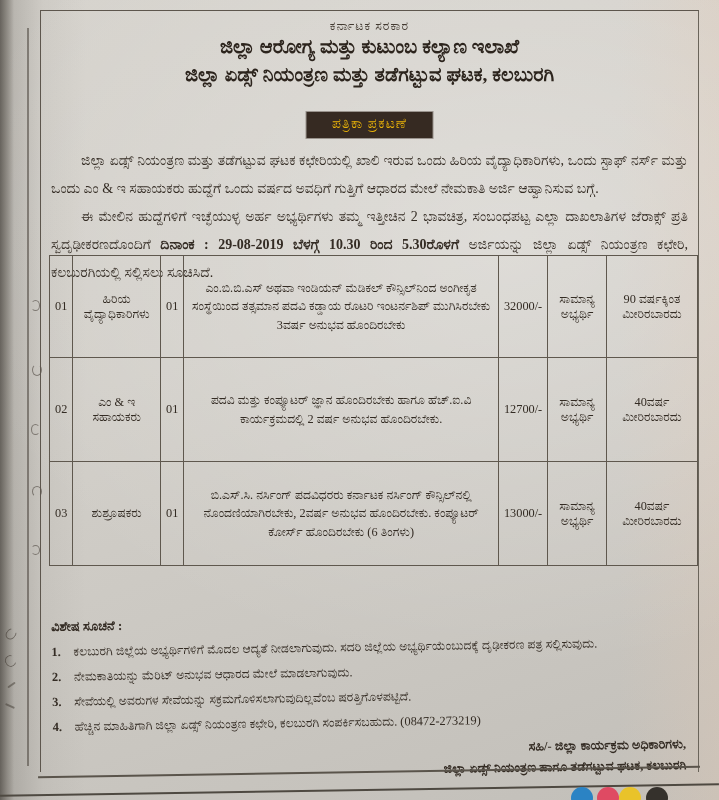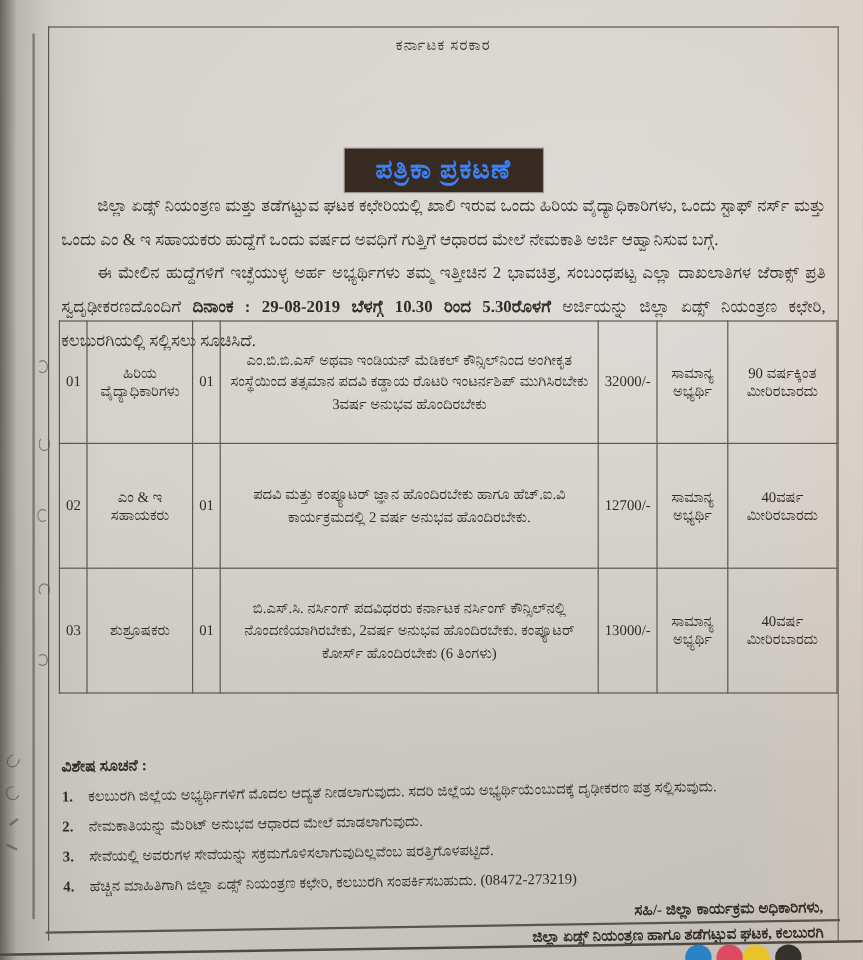--- a/index.html
+++ b/index.html
@@ -25,32 +25,31 @@
   .column-rule{position:absolute;left:27px;top:28px;width:1.5px;height:738px;
     background:rgba(72,66,59,0.55);}
   
   .frag{position:absolute;border:1.6px solid rgba(66,59,52,0.55);border-radius:50%;}
   .frag.stroke{border:none;background:rgba(66,59,52,0.5);border-radius:2px;}
 
   .notice-box{
     position:absolute;left:40px;top:10px;width:659px;height:762px;
     border-top:1.6px solid #5d564d;border-left:1.6px solid #5d564d;border-right:1.6px solid #6a645a;
     box-sizing:border-box;
-    margin-top:12px;
   }
   .center{text-align:center;}
   .gov-line{position:absolute;left:0;right:0;top:8px;font-size:12.5px;letter-spacing:1px;color:#433a31;}
   .title-1{position:absolute;left:0;right:0;top:25px;font-size:19.5px;font-weight:bold;color:#2c241d;}
   .title-2{position:absolute;left:0;right:0;top:53px;font-size:19.5px;font-weight:bold;color:#2c241d;}
   .ref-row{position:absolute;left:8px;right:6px;top:84px;display:flex;justify-content:space-between;
     font-size:11px;font-weight:bold;color:#3d352c;}
   .press-box{
     position:absolute;left:50%;top:101px;transform:translateX(-50%);
-    background:#362a22;color:#3b82f6;padding:4px 26px 6px 26px;
-    font-size:22px;font-weight:bold;letter-spacing:1px;white-space:nowrap;
+    background:#362a22;color:#eab308;padding:4px 26px 6px 26px;
+    font-size:14px;font-weight:normal;letter-spacing:1px;white-space:nowrap;
     box-shadow:0 0 0 1px rgba(54,42,34,0.4);
   }
   .intro{position:absolute;left:10px;right:10px;top:136px;font-size:14px;line-height:28px;
     text-align:justify;color:#342c24;}
   .intro p{margin:0;text-indent:30px;}
   .bold-inline{font-weight:bold;}
 
   table.posts{
     position:absolute;left:8px;top:244px;border-collapse:collapse;table-layout:fixed;
     font-size:12.3px;color:#332b23;
@@ -95,20 +94,22 @@
   <div class="frag" style="left:32px;top:486px;width:8px;height:9px;border-bottom-color:transparent;"></div>
   <div class="frag" style="left:31px;top:545px;width:7px;height:8px;border-left-color:transparent;"></div>
   <div class="frag" style="left:6px;top:628px;width:8px;height:10px;border-top-color:transparent;transform:rotate(40deg);"></div>
   <div class="frag" style="left:5px;top:655px;width:9px;height:10px;border-right-color:transparent;transform:rotate(-30deg);"></div>
   <div class="frag stroke" style="left:7px;top:684px;width:9px;height:2px;transform:rotate(-35deg);"></div>
   <div class="frag stroke" style="left:5px;top:705px;width:10px;height:2px;transform:rotate(25deg);"></div>
 
   <div class="notice-box">
 
     <div class="gov-line center">ಕರ್ನಾಟಕ ಸರಕಾರ</div>
+    <div class="title-1 center">ಜಿಲ್ಲಾ ಆರೋಗ್ಯ ಮತ್ತು ಕುಟುಂಬ ಕಲ್ಯಾಣ ಇಲಾಖೆ</div>
+    <div class="title-2 center">ಜಿಲ್ಲಾ ಏಡ್ಸ್ ನಿಯಂತ್ರಣ ಮತ್ತು ತಡೆಗಟ್ಟುವ ಘಟಕ, ಕಲಬುರಗಿ</div>
 
 
     <div class="press-box">ಪತ್ರಿಕಾ ಪ್ರಕಟಣೆ</div>
 
     <div class="intro">
       <p>ಜಿಲ್ಲಾ ಏಡ್ಸ್ ನಿಯಂತ್ರಣ ಮತ್ತು ತಡೆಗಟ್ಟುವ ಘಟಕ ಕಛೇರಿಯಲ್ಲಿ ಖಾಲಿ ಇರುವ ಒಂದು ಹಿರಿಯ ವೈದ್ಯಾಧಿಕಾರಿಗಳು, ಒಂದು ಸ್ಟಾಫ್ ನರ್ಸ್ ಮತ್ತು ಒಂದು ಎಂ &amp; ಇ ಸಹಾಯಕರು ಹುದ್ದೆಗೆ ಒಂದು ವರ್ಷದ ಅವಧಿಗೆ ಗುತ್ತಿಗೆ ಆಧಾರದ ಮೇಲೆ ನೇಮಕಾತಿ ಅರ್ಜಿ ಆಹ್ವಾನಿಸುವ ಬಗ್ಗೆ.</p>
       <p><span>ಈ ಮೇಲಿನ ಹುದ್ದೆಗಳಿಗೆ ಇಚ್ಛೆಯುಳ್ಳ ಅರ್ಹ ಅಭ್ಯರ್ಥಿಗಳು ತಮ್ಮ ಇತ್ತೀಚಿನ 2 ಭಾವಚಿತ್ರ, ಸಂಬಂಧಪಟ್ಟ ಎಲ್ಲಾ ದಾಖಲಾತಿಗಳ ಜೆರಾಕ್ಸ್ ಪ್ರತಿ ಸ್ವದೃಢೀಕರಣದೊಂದಿಗೆ </span><span class="bold-inline">ದಿನಾಂಕ : 29-08-2019 ಬೆಳಗ್ಗೆ 10.30 ರಿಂದ 5.30ರೊಳಗೆ</span><span> ಅರ್ಜಿಯನ್ನು ಜಿಲ್ಲಾ ಏಡ್ಸ್ ನಿಯಂತ್ರಣ ಕಛೇರಿ, ಕಲಬುರಗಿಯಲ್ಲಿ ಸಲ್ಲಿಸಲು ಸೂಚಿಸಿದೆ.</span></p>
     </div>
 
     <table class="posts">

